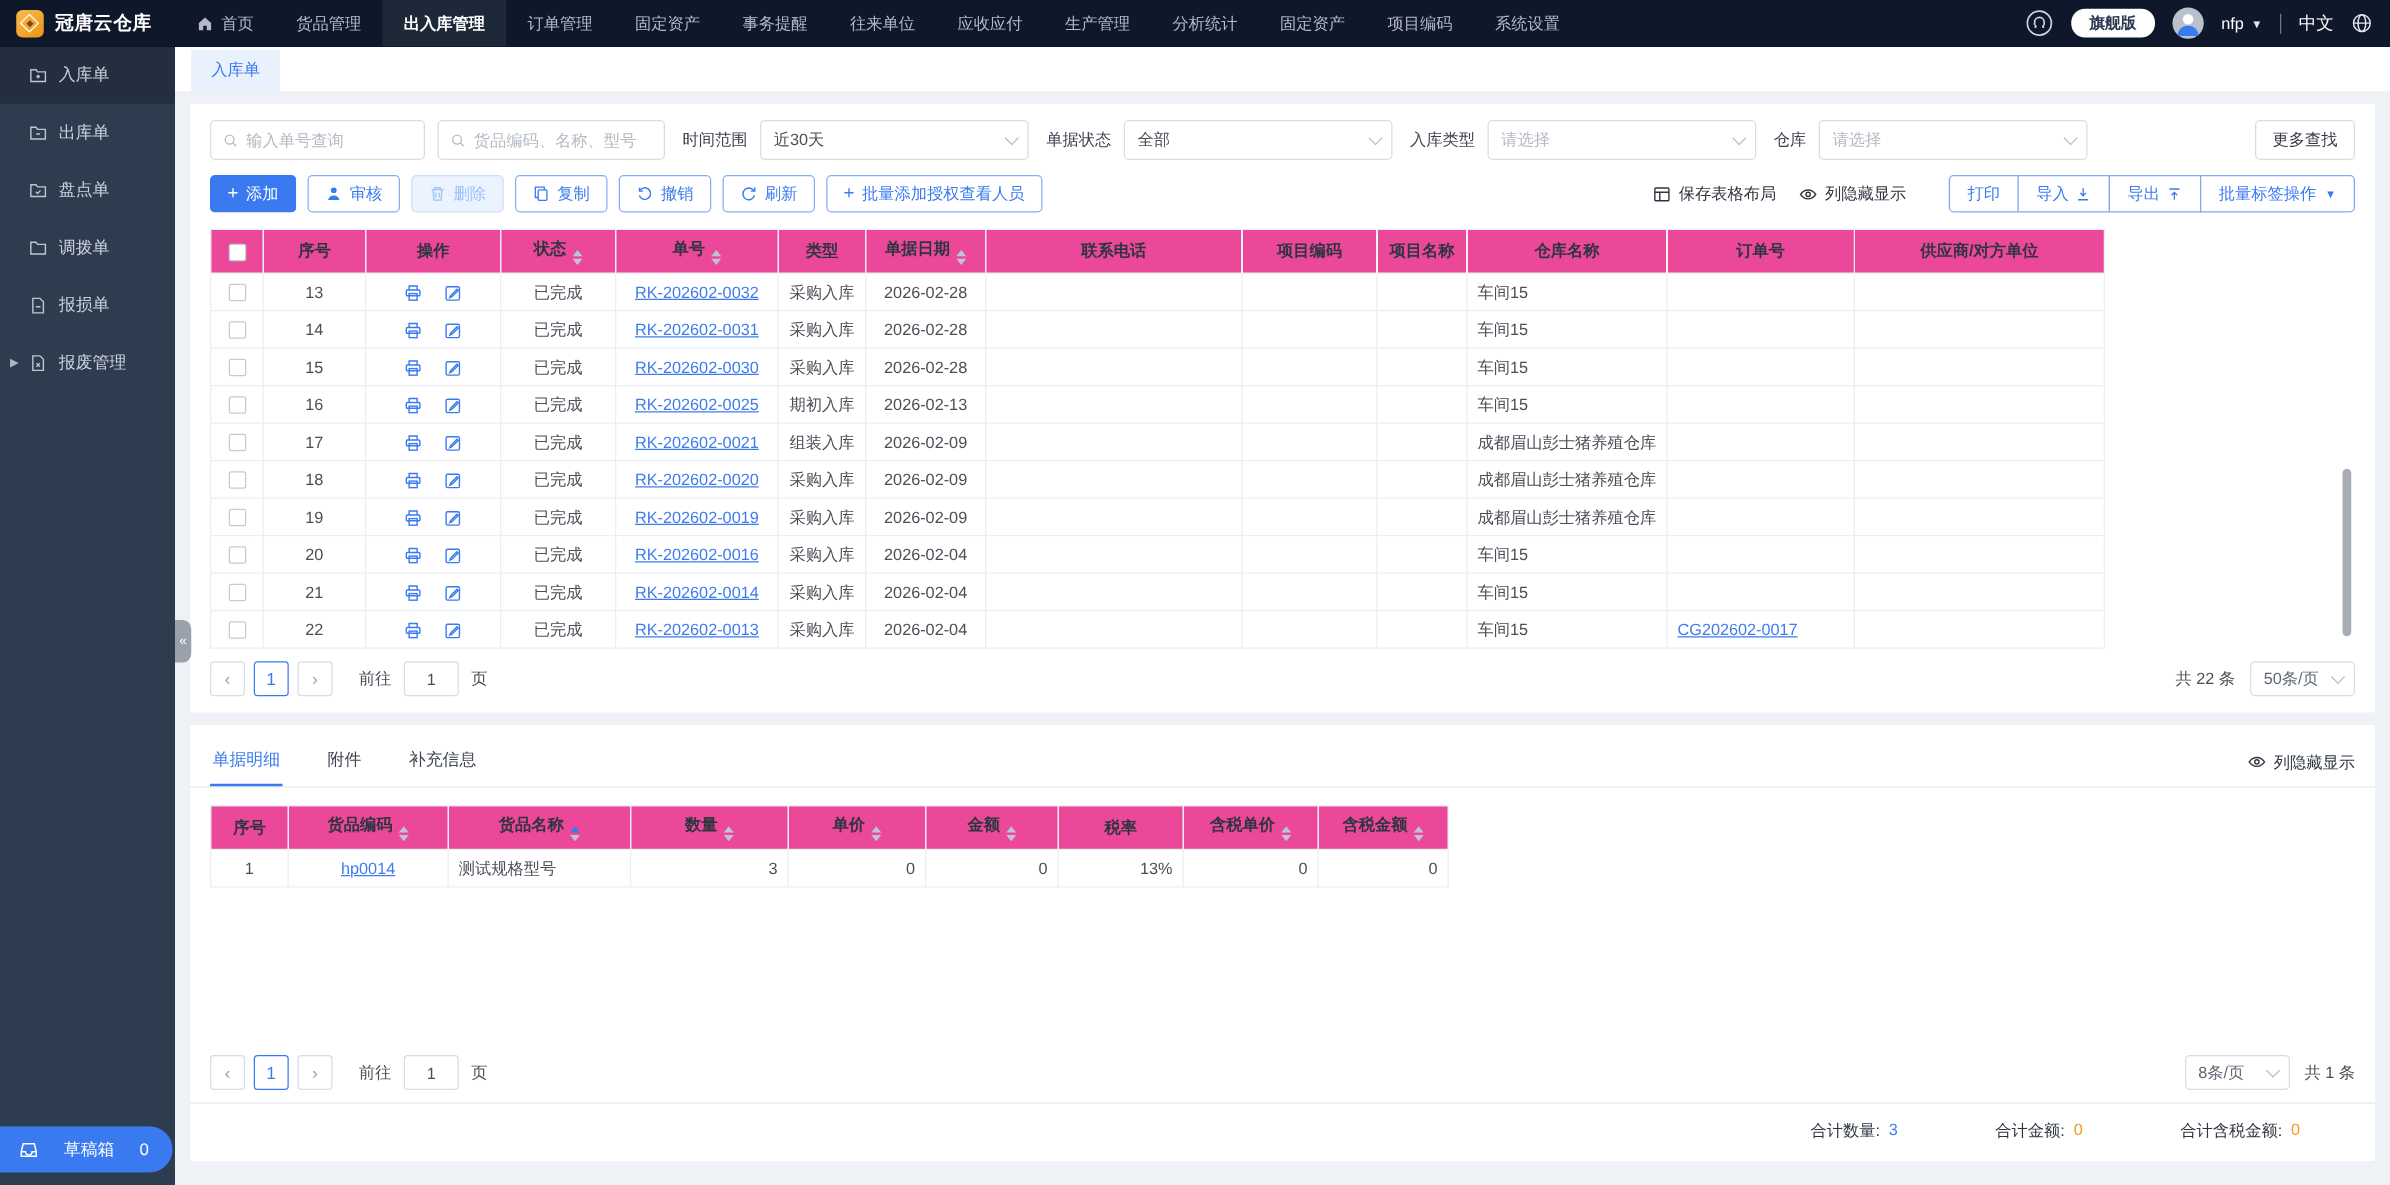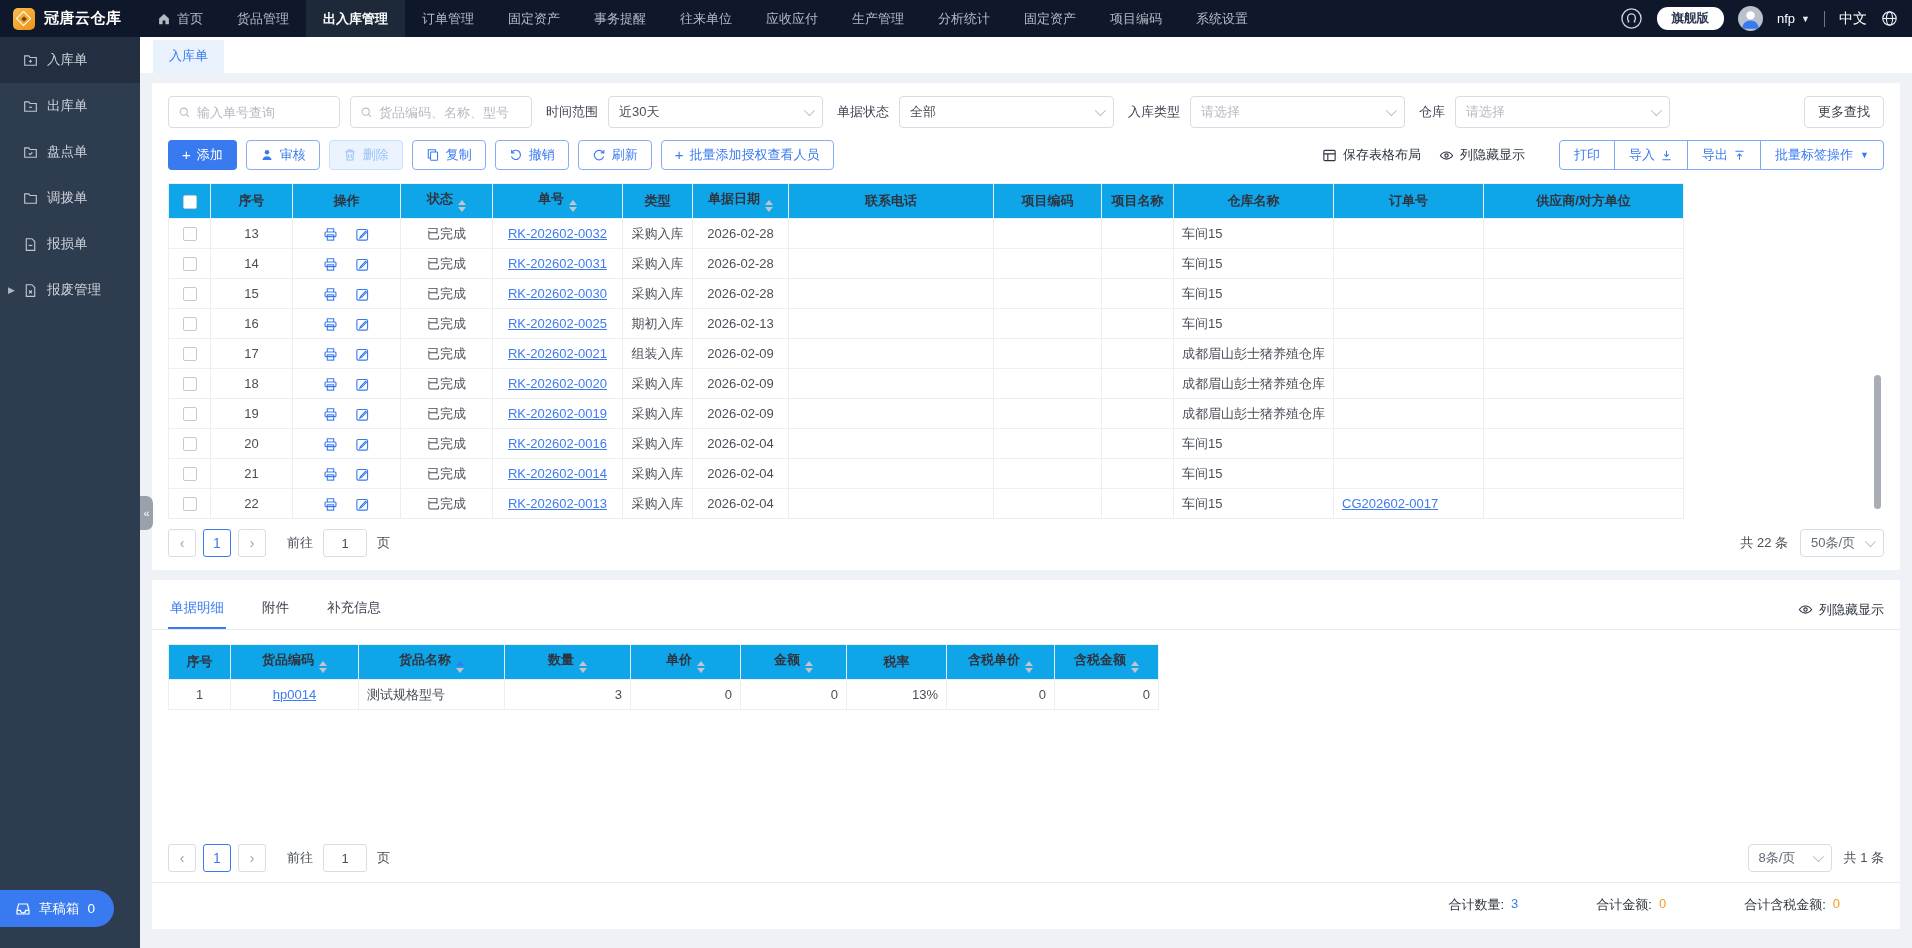--- a/index.html
+++ b/index.html
@@ -24,21 +24,21 @@
   .u-caret{font-size:9px;color:#e5e9ef;margin-left:-8px;cursor:pointer}
   .nav-divider{width:1px;height:16px;background:#6b7689}
   .lang{color:#fff;font-size:14px;cursor:pointer}
   .globe{width:17px;height:17px;color:#e5e9ef;cursor:pointer}
   
   .sidebar{position:fixed;top:37px;left:0;bottom:0;width:140px;background:#2e3c50;z-index:15}
   .side-item{height:46px;display:flex;align-items:center;gap:9px;padding-left:23px;color:#ccd2da;font-size:13.5px;cursor:pointer;position:relative}
   .side-item.active{background:#232f40}
   .side-item svg{width:15px;height:15px;flex:none;opacity:.92}
   .exp-arrow{position:absolute;left:8px;font-size:9px;color:#aeb6c2}
-  .draft-btn{position:fixed;left:0;bottom:21px;height:37px;background:#3a7af0;border-radius:0 19px 19px 0;display:flex;align-items:center;gap:8px;padding:0 19px 0 15px;color:#fff;font-size:13.5px;cursor:pointer;z-index:16}
+  .draft-btn{position:fixed;left:0;bottom:10px;height:37px;background:#3a7af0;border-radius:0 19px 19px 0;display:flex;align-items:center;gap:20px;padding:0 19px 0 15px;color:#fff;font-size:13.5px;cursor:pointer;z-index:16}
   .draft-btn svg{width:16px;height:16px}
   .collapse-handle{position:fixed;left:140px;top:496px;width:13px;height:34px;background:#9aa1ab;color:#fff;border-radius:0 7px 7px 0;display:flex;align-items:center;justify-content:center;font-size:11px;cursor:pointer;z-index:14}
   
   .main{margin-left:140px;padding-top:37px}
   .tabbar{background:#fff;height:36px;display:flex;align-items:flex-end;padding-left:13px}
   .page-tab{background:#e8f1fc;color:#3a7af0;font-size:13px;padding:7px 16px 8px;cursor:pointer}
   .panel{background:#fff;margin:10px 12px;padding:13px 16px;border-radius:2px}
   
   .filter-row{display:flex;align-items:center;gap:10px}
   .f-input{height:32px;width:172px;border:1px solid #d9dce3;border-radius:4px;display:flex;align-items:center;gap:6px;padding:0 9px;background:#fff}
@@ -69,21 +69,21 @@
   .btn-group button:first-child{border-radius:4px 0 0 4px;margin-left:16px}
   .btn-group button:last-child{border-radius:0 4px 4px 0}
   .btn-group svg{width:13px;height:13px}
   .tri{font-size:9px;margin-left:2px}
   
   .table-wrap{margin-top:13px;position:relative}
   table.grid{border-collapse:collapse;table-layout:fixed;font-size:13px}
   .main-grid{width:1515px}
   .detail-grid{width:990px}
   .grid th,.grid td{border:1px solid #ebeef3;padding:0 8px;white-space:nowrap;overflow:hidden}
-  .grid th{background:#0ea5e9;height:35px;font-weight:bold;color:#2f3540;text-align:center}
+  .grid th{background:#ec4899;height:35px;font-weight:bold;color:#2f3540;text-align:center}
   .grid td{height:30px;color:#4a4f57;text-align:center}
   .grid td.l,.grid th.l{text-align:left}
   .grid td.r{text-align:right}
   .cb{display:inline-block;width:14px;height:14px;border:1px solid #c6cad1;border-radius:2px;background:#fff;vertical-align:middle;cursor:pointer}
   .sort{display:inline-flex;flex-direction:column;gap:2px;margin-left:5px;vertical-align:-2px}
   .sort i{width:0;height:0;border-left:4px solid transparent;border-right:4px solid transparent;display:block}
   .sort .up{border-bottom:5px solid #c0c4cc}
   .sort .down{border-top:5px solid #c0c4cc}
   .sort .up.on{border-bottom-color:#3a7af0}
   .lnk{color:#3e7bf0;text-decoration:underline;cursor:pointer}

